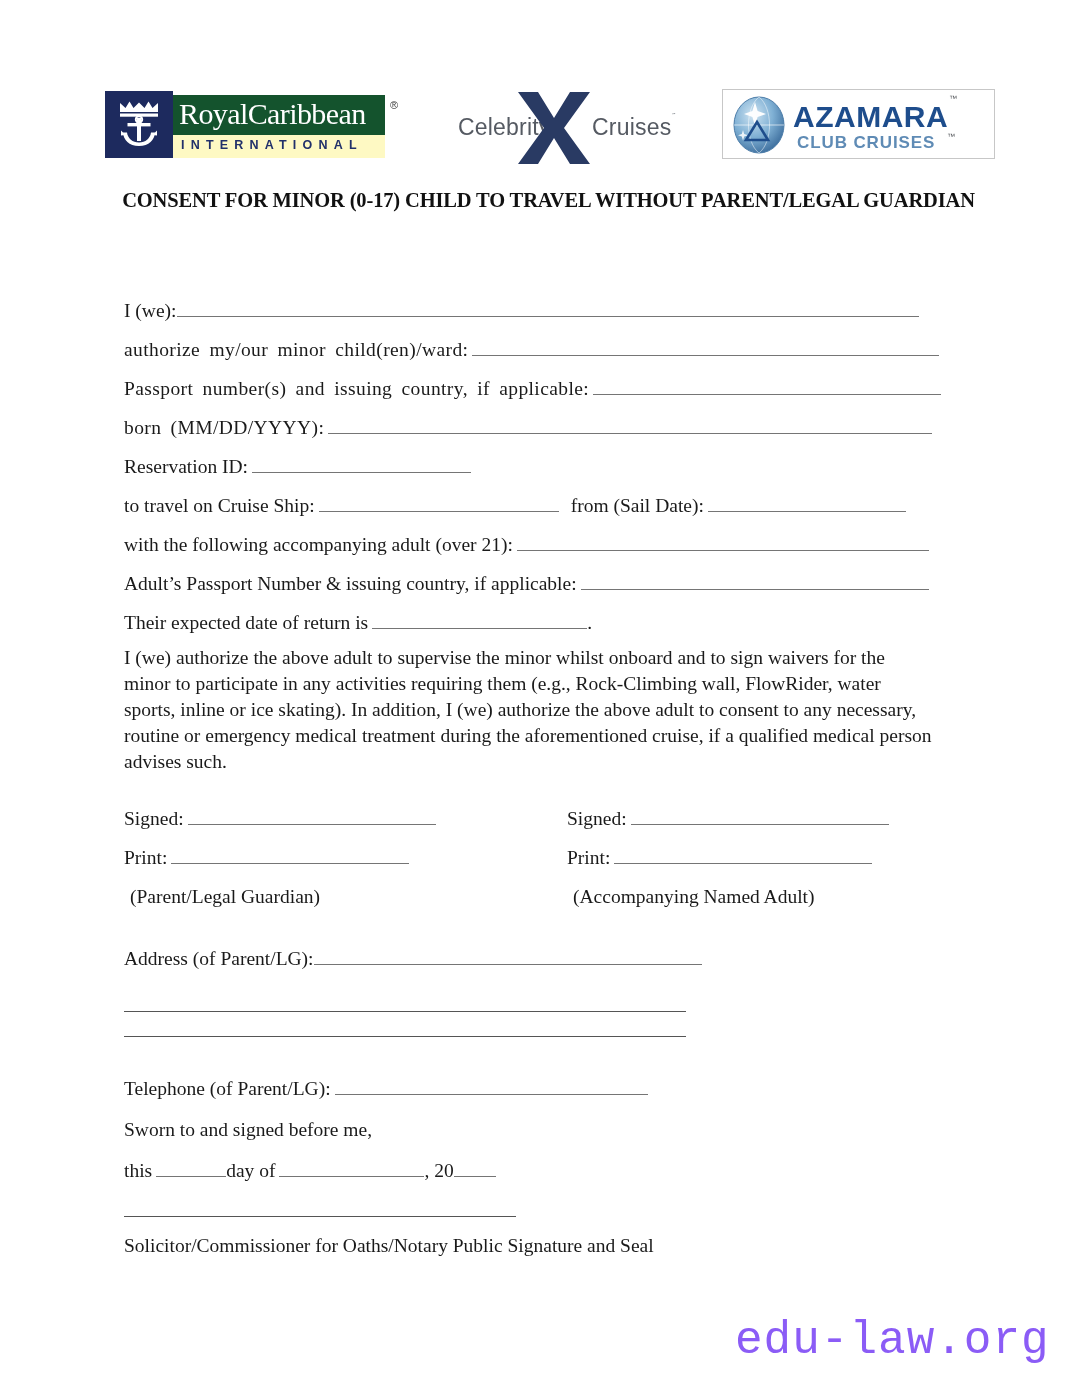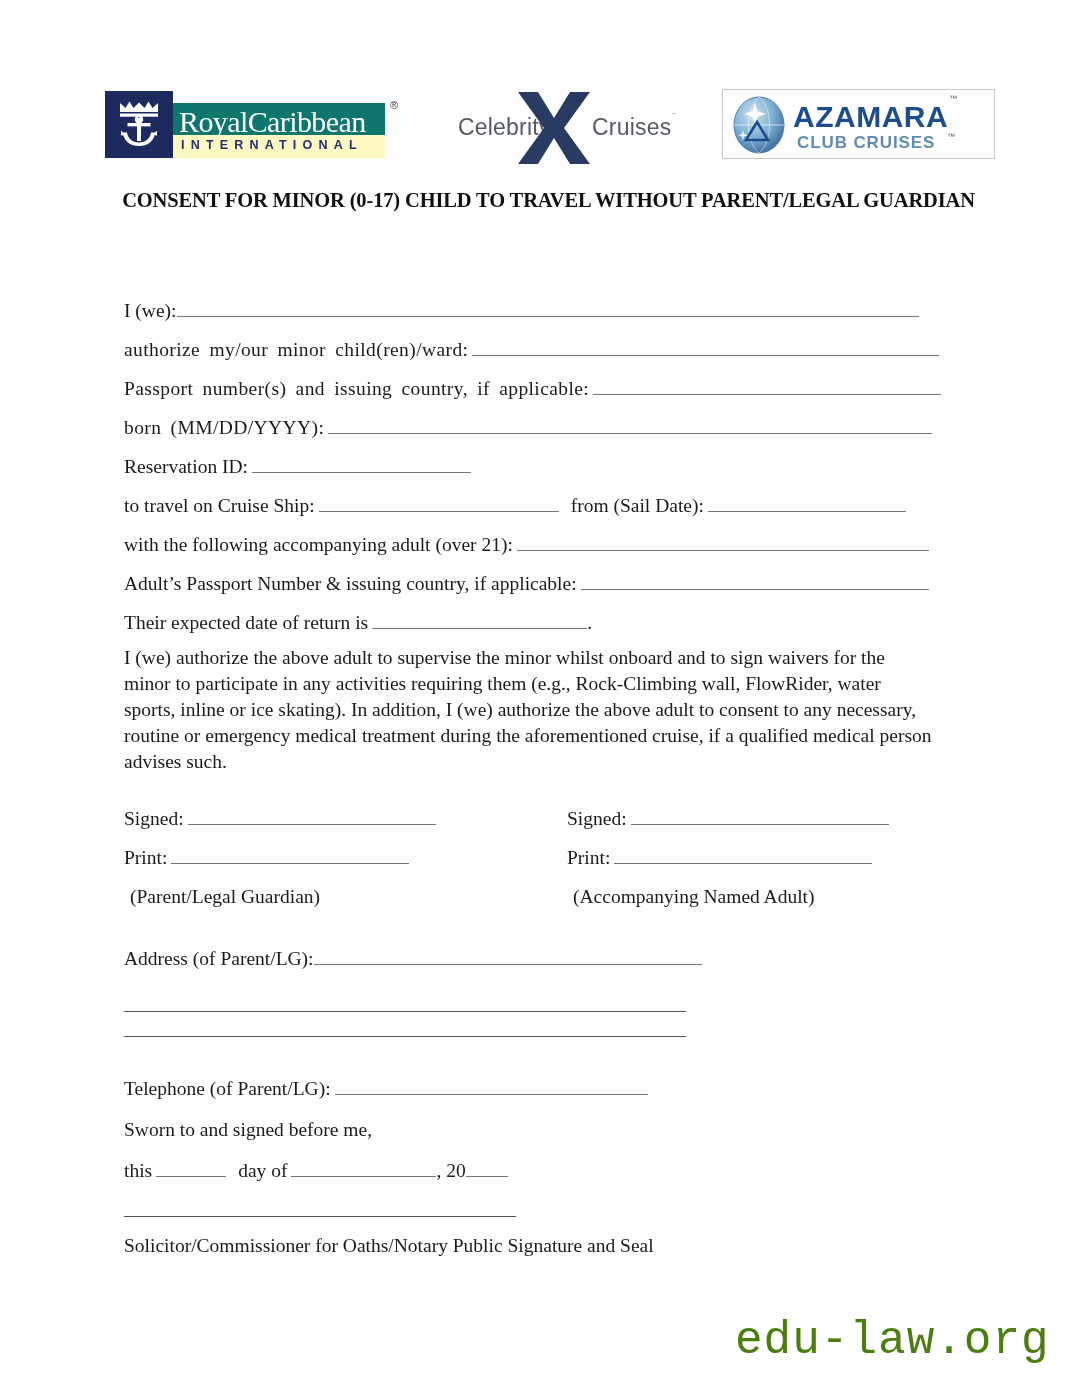--- a/index.html
+++ b/index.html
@@ -46,23 +46,23 @@
     width: 68px; height: 67px;
     background: #1d2a5e;
   }
   .rci-emblem {
     position: absolute;
     left: 10px; top: 8px;
     width: 48px; height: 50px;
   }
   .rci-name-band {
     position: absolute;
-    left: 68px; top: 12px;
+    left: 68px; top: 4px;
     width: 212px; height: 44px;
-    background: #0f766e;
+    background: #14532d;
     overflow: hidden;
   }
   .rci-name-band span {
     position: absolute;
     left: 6px;
     top: 2px;
     font-family: "Liberation Serif", "DejaVu Serif", serif;
     font-size: 30px;
     letter-spacing: -0.6px;
     color: #ffffff;
@@ -315,21 +315,21 @@
     white-space: nowrap;
   }
 
   
   .watermark {
     position: absolute;
     left: 735px;
     top: 1315px;
     font-family: "Liberation Mono", "DejaVu Sans Mono", monospace;
     font-size: 46px;
-    color: #4d7c0f;
+    color: #8b5cf6;
     letter-spacing: 1px;
     white-space: nowrap;
   }
 </style>
 </head>
 <body>
 
 <div class="page">
 
   <div class="logo-bar">
@@ -471,21 +471,21 @@
     <div class="bare-rule"></div>
     <div class="bare-rule"></div>
   </div>
 
   <div class="notary-wrap">
     <div class="notary-row">
       <span>Telephone (of Parent/LG):</span><span class="rule" style="width:313px"></span>
     </div>
     <div class="notary-row">Sworn to and signed before me,</div>
     <div class="notary-row">
-      <span>this</span><span class="rule" style="width:70px"></span><span style="margin-left:12px">day of</span><span class="rule" style="width:145px"></span><span>, 20</span><span class="rule nogap" style="width:42px"></span>
+      <span>this</span><span class="rule" style="width:70px"></span><span style="margin-left:0">day of</span><span class="rule" style="width:145px"></span><span>, 20</span><span class="rule nogap" style="width:42px"></span>
     </div>
   </div>
 
   <div class="notary-sig-line"></div>
   <div class="notary-caption">Solicitor/Commissioner for Oaths/Notary Public Signature and Seal</div>
 
   <div class="watermark">edu-law.org</div>
 
 </div>
 

